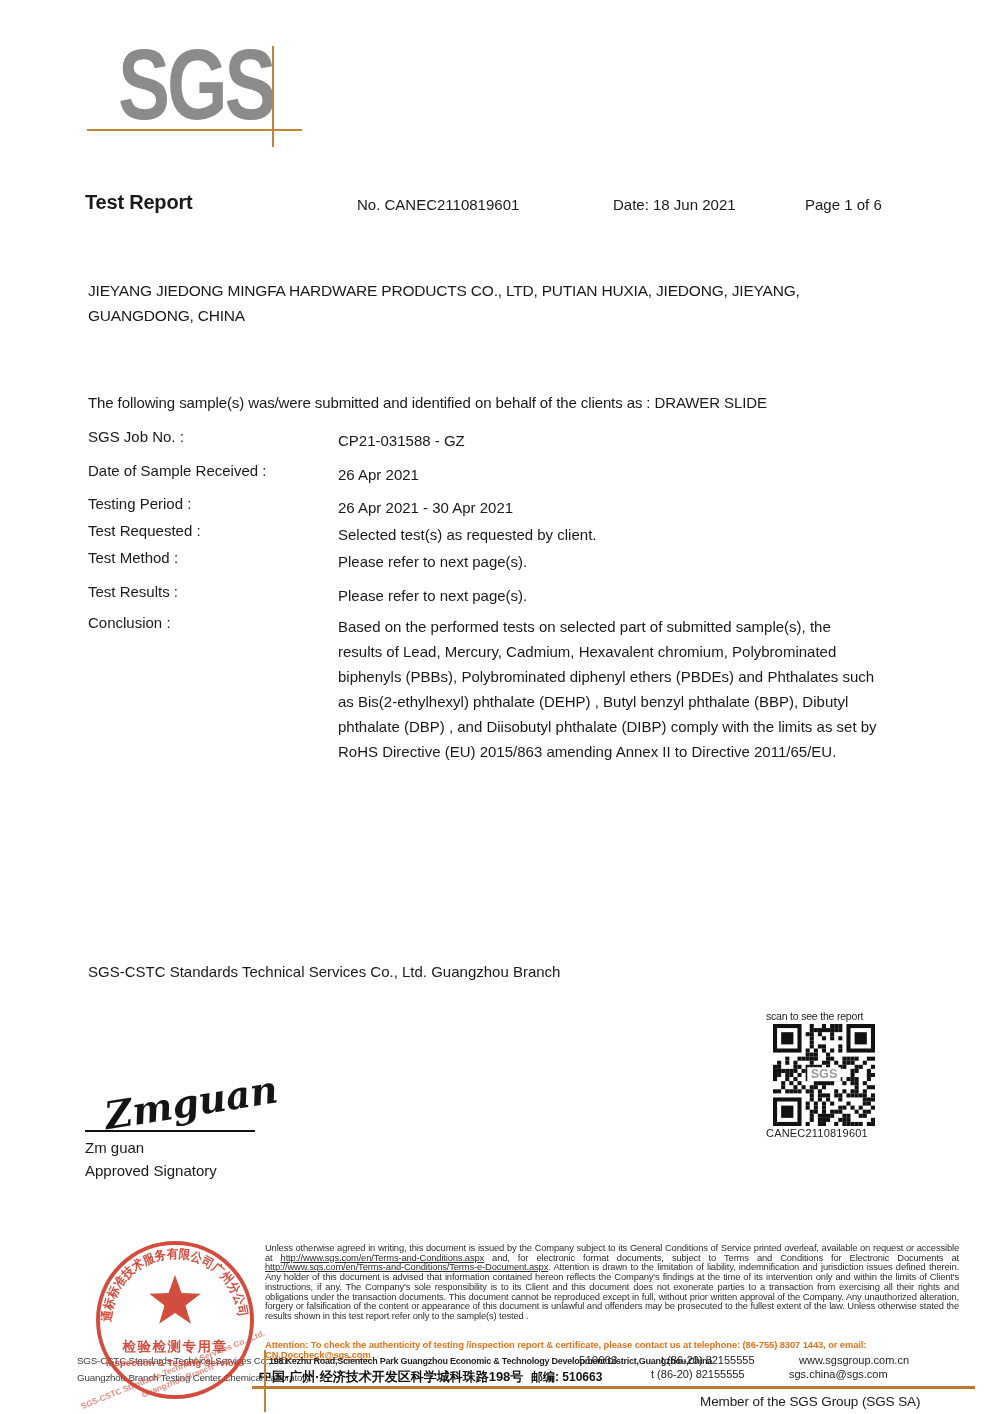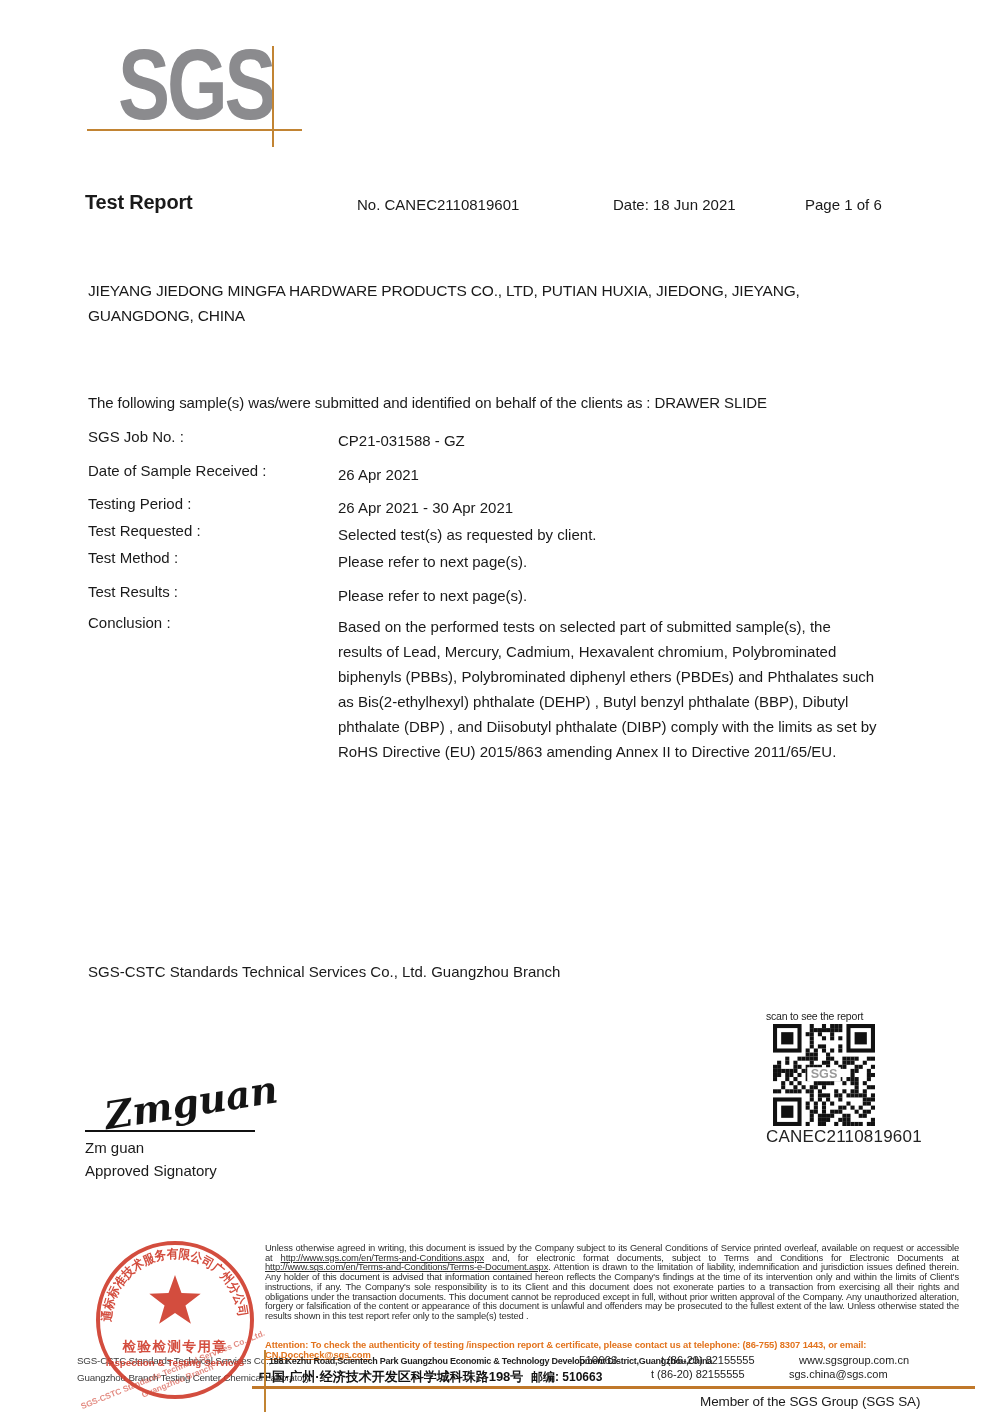--- a/index.html
+++ b/index.html
@@ -42,21 +42,21 @@
   .signed-for { left:88px; top:961px; font-size:15px; line-height:22.5px; }
   .sig-svg { left:90px; top:1072px; }
   .sig-line { left:85px; top:1130px; width:170px; height:2px; background:#111; }
   .signer-name  { left:85px; top:1139px; font-size:15px; }
   .signer-title { left:85px; top:1162px; font-size:15px; }
 
   
   .qr-wrap { left:766px; top:986px; width:116px; text-align:left;margin-top:24px; }
   .qr-caption { font-size:10.5px; color:#222; letter-spacing:-0.2px; }
   .qr-wrap svg { display:block; margin:2px auto 0 auto; }
-  .qr-code-label { font-size:17px; color:#222; margin-top:1px; letter-spacing:0.2px; }
+  .qr-code-label { font-size:11px; color:#222; margin-top:1px; letter-spacing:0.2px; }
 
   
   .lab-lines { left:77px; top:1352px; width:210px; font-size:9.8px; line-height:17px;
                color:#3c3c3c; letter-spacing:-0.2px; white-space:nowrap; }
   .stamp-svg { left:75px; top:1220px; opacity:0.9; }
 
   .fine-print { left:265px; top:1243px; width:694px; font-size:9.4px; line-height:9.7px;
                 font-weight:normal; color:#2e2e2e; text-align:justify; letter-spacing:-0.15px; }
   .fine-print .u { text-decoration:underline; }
   .attention { left:265px; top:1340px; width:700px; font-size:9.4px; line-height:10.2px;

